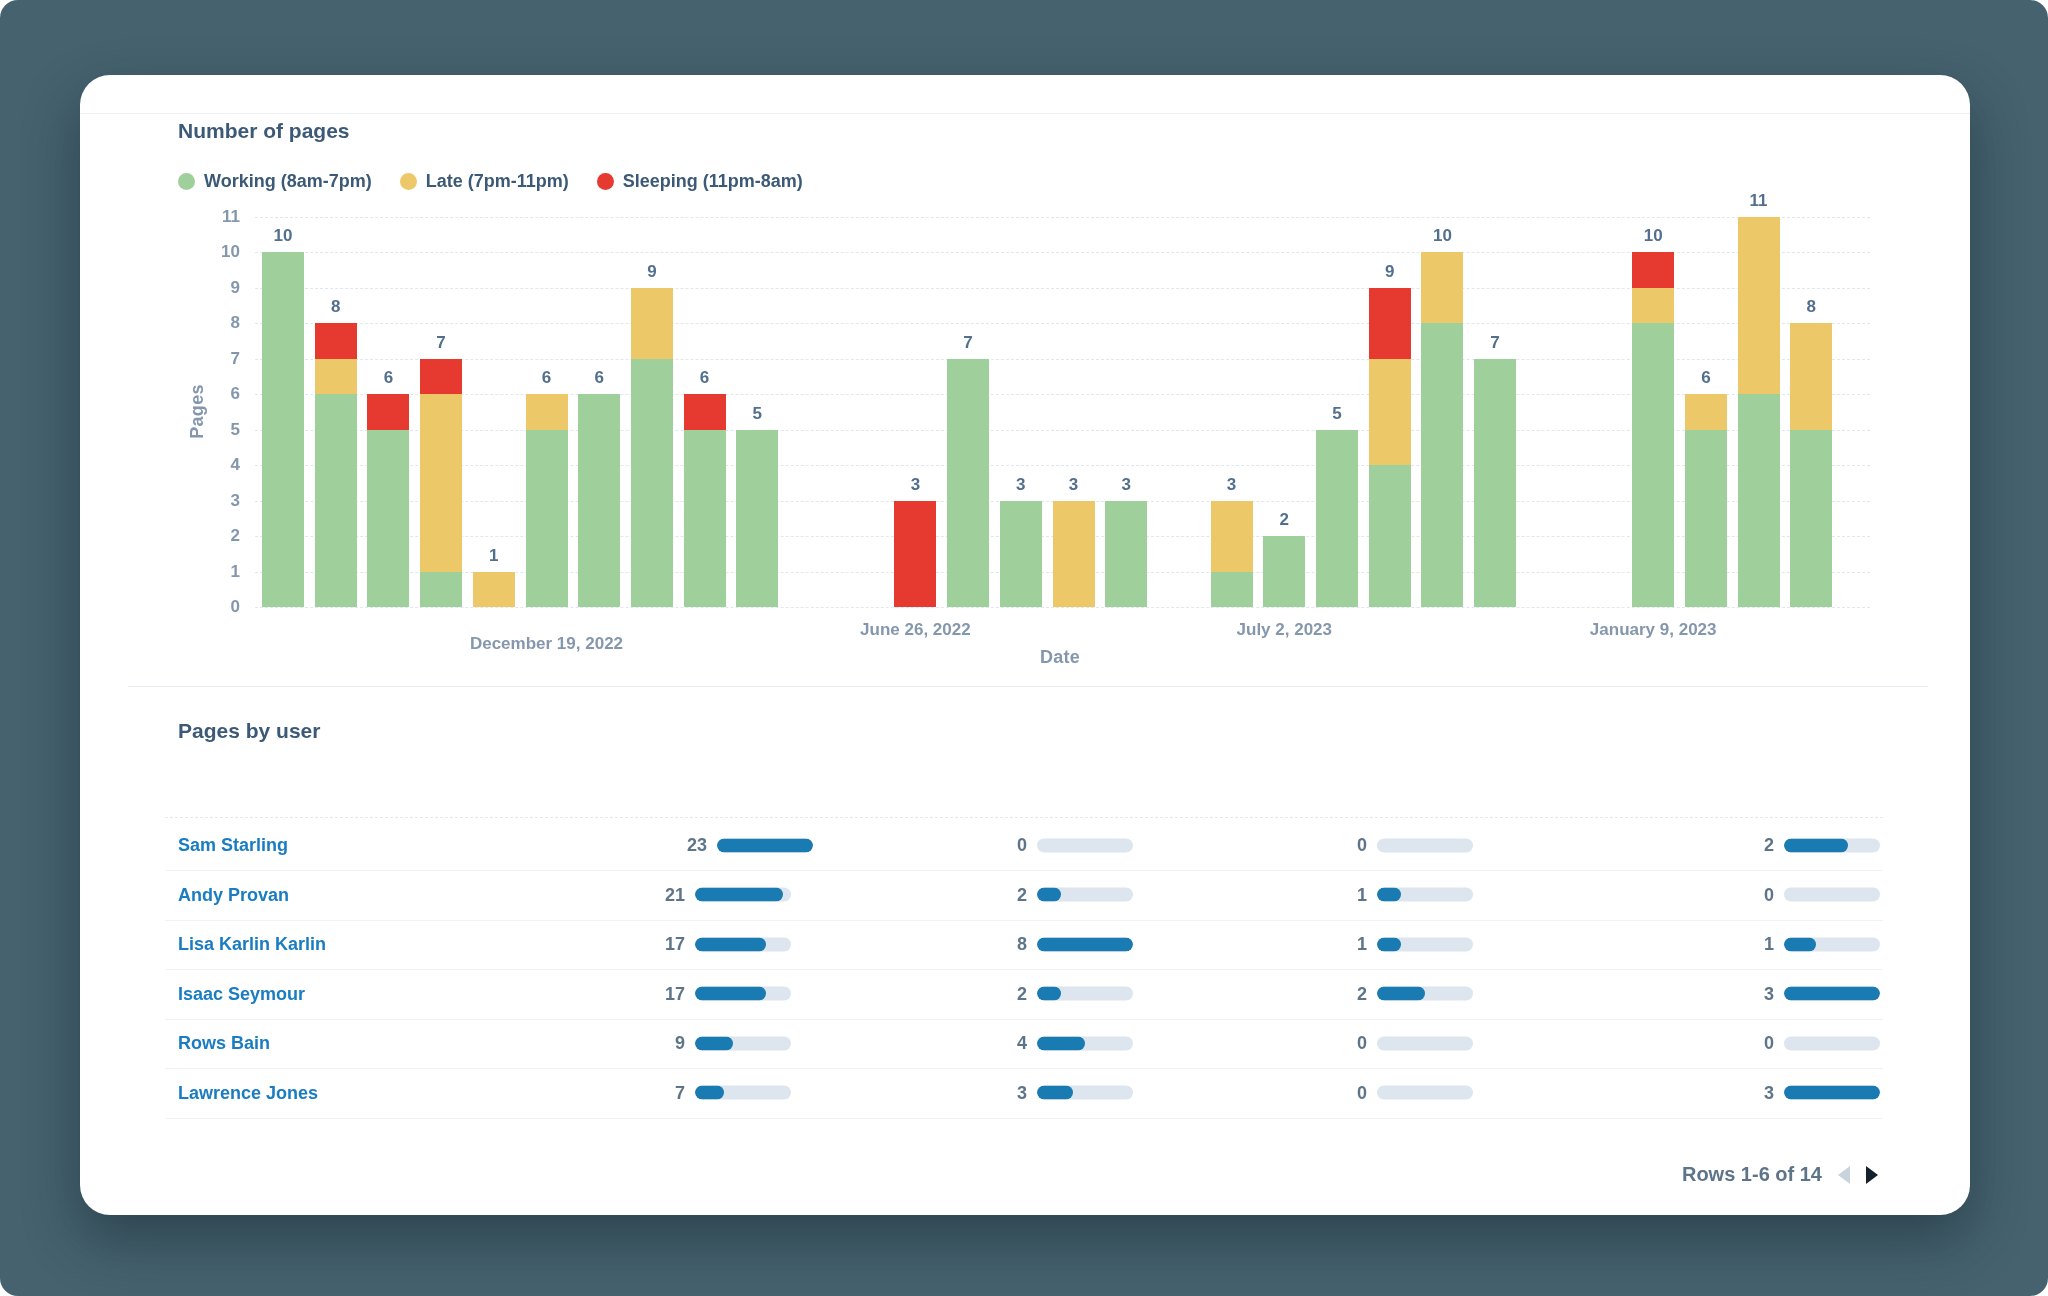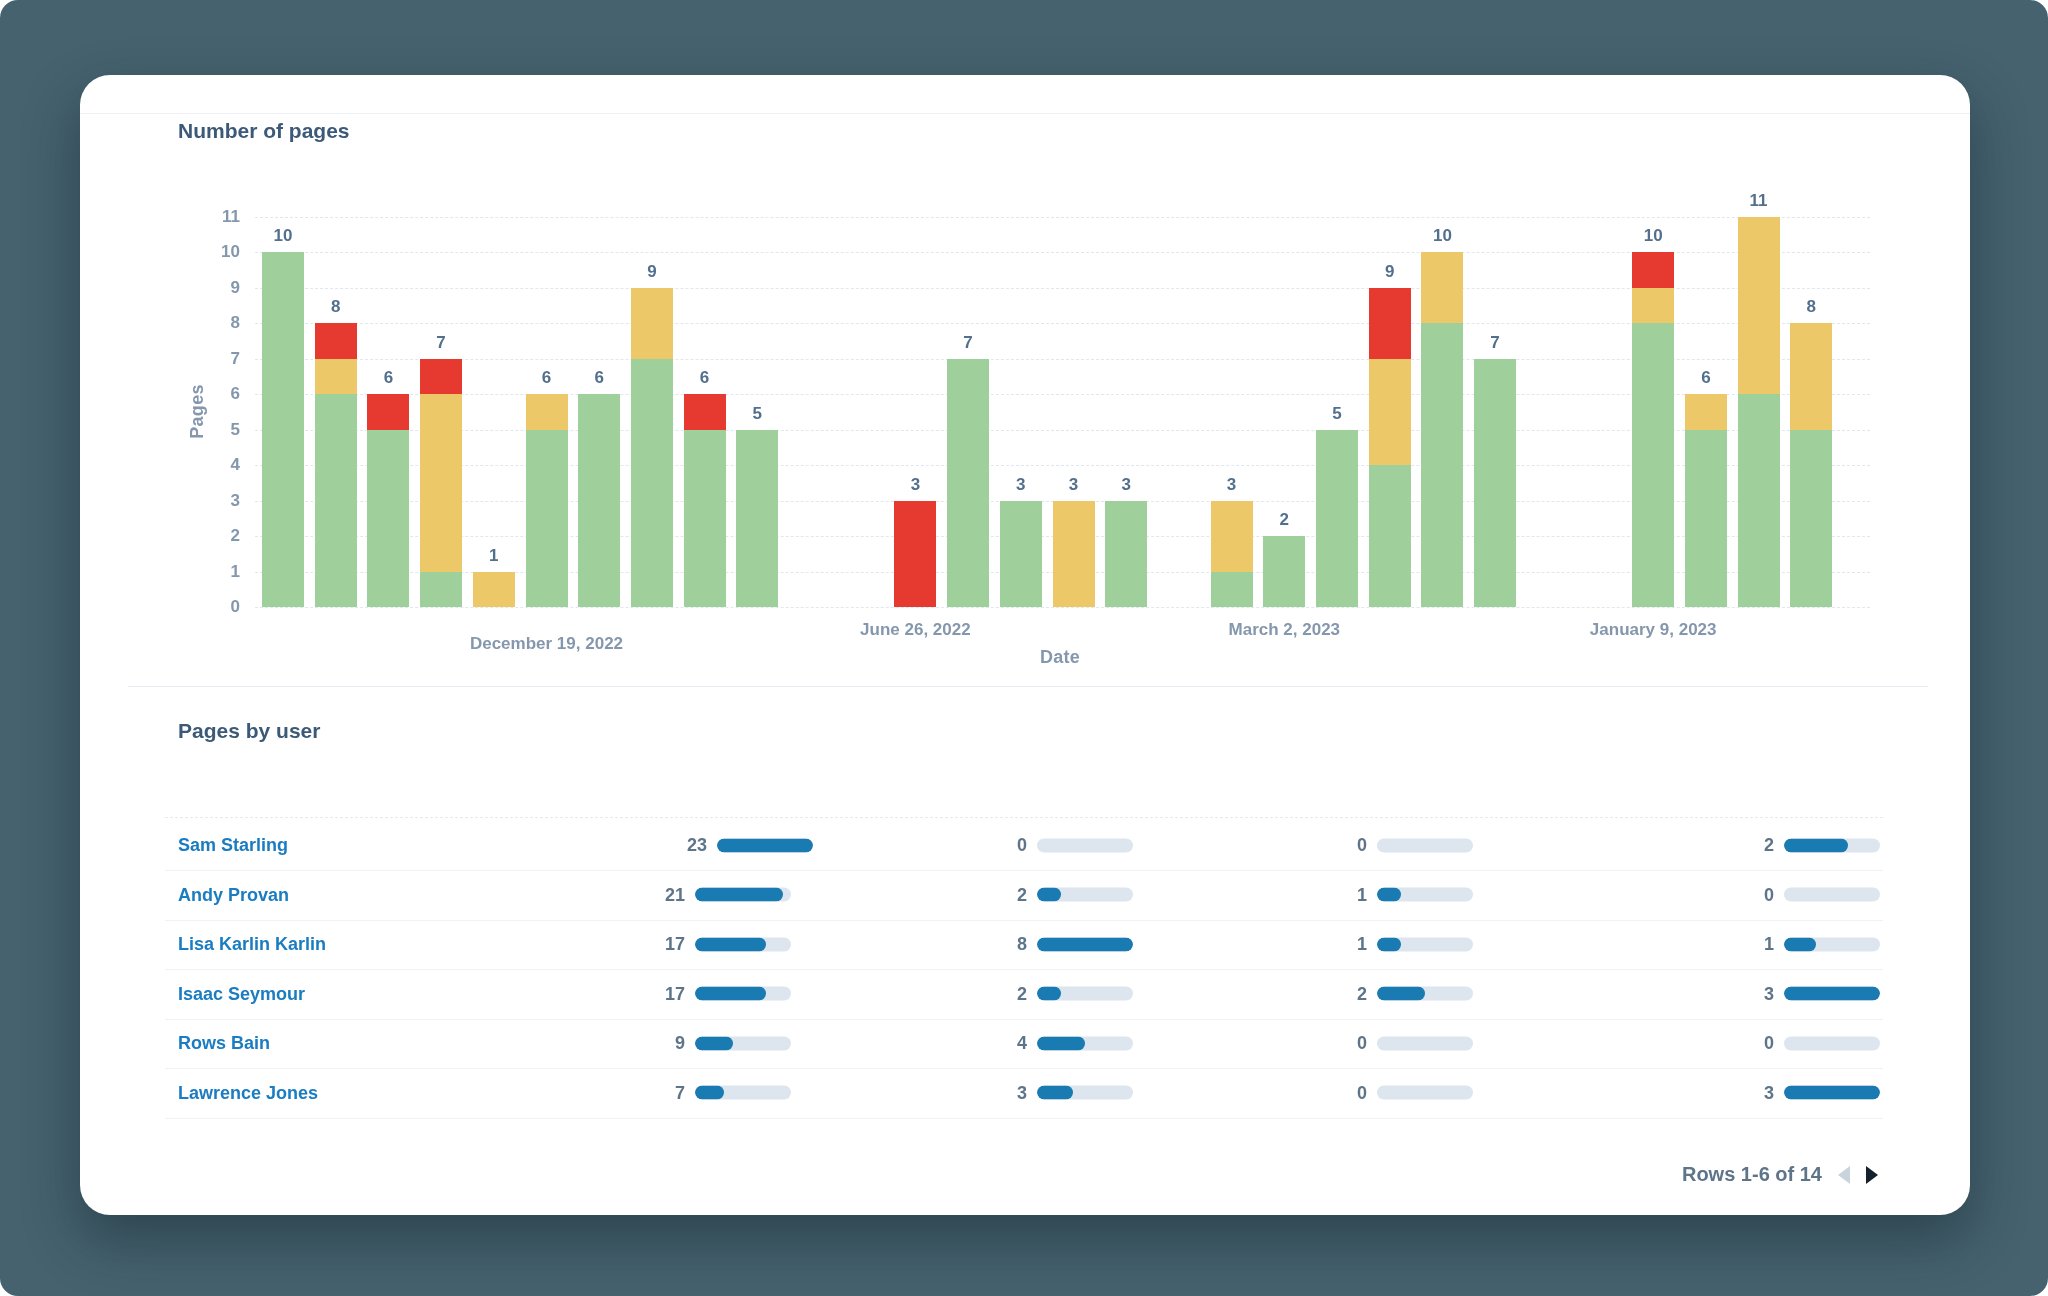--- a/index.html
+++ b/index.html
@@ -49,20 +49,34 @@
   .tri-right{border-top:9px solid transparent;border-bottom:9px solid transparent;border-left:12px solid #14212c;}
 </style>
 </head>
 <body>
 
 <div class="page">
   <div class="card">
     <div class="hline top-divider"></div>
 
     <div class="chart-title">Number of pages</div>
+    <div class="legend" id="legend">
+        <div class="legend-item">
+          <div class="legend-dot" style="background: rgb(159, 208, 155);"></div>
+          <div>Working (8am-7pm)</div>
+        </div>
+        <div class="legend-item">
+          <div class="legend-dot" style="background: rgb(236, 200, 105);"></div>
+          <div>Late (7pm-11pm)</div>
+        </div>
+        <div class="legend-item">
+          <div class="legend-dot" style="background: rgb(230, 57, 47);"></div>
+          <div>Sleeping (11pm-8am)</div>
+        </div>
+      </div>
     <div class="chart" id="chart">
         <div class="gridline" style="left: 175px; width: 1615px; top: 532px;"></div>
         <div class="ytick" style="left: 108px; top: 532px;">0</div>
         <div class="gridline" style="left: 175px; width: 1615px; top: 496.5px;"></div>
         <div class="ytick" style="left: 108px; top: 496.5px;">1</div>
         <div class="gridline" style="left: 175px; width: 1615px; top: 461px;"></div>
         <div class="ytick" style="left: 108px; top: 461px;">2</div>
         <div class="gridline" style="left: 175px; width: 1615px; top: 425.5px;"></div>
         <div class="ytick" style="left: 108px; top: 425.5px;">3</div>
         <div class="gridline" style="left: 175px; width: 1615px; top: 390px;"></div>
@@ -143,21 +157,21 @@
         <div class="bar-seg" style="left: 1604.9px; top: 319px; height: 35.5px; background: rgb(236, 200, 105);"></div>
         <div class="bar-label" style="left: 1625.9px; top: 293px;">6</div>
         <div class="bar-seg" style="left: 1657.6px; top: 319px; height: 213px; background: rgb(159, 208, 155);"></div>
         <div class="bar-seg" style="left: 1657.6px; top: 141.5px; height: 177.5px; background: rgb(236, 200, 105);"></div>
         <div class="bar-label" style="left: 1678.6px; top: 115.5px;">11</div>
         <div class="bar-seg" style="left: 1710.3px; top: 354.5px; height: 177.5px; background: rgb(159, 208, 155);"></div>
         <div class="bar-seg" style="left: 1710.3px; top: 248px; height: 106.5px; background: rgb(236, 200, 105);"></div>
         <div class="bar-label" style="left: 1731.3px; top: 222px;">8</div>
         <div class="xtick" style="left: 466.5px; top: 559px;">December 19, 2022</div>
         <div class="xtick" style="left: 835.4px; top: 545px;">June 26, 2022</div>
-        <div class="xtick" style="left: 1204.3px; top: 545px;">March 2, 2023</div>
+        <div class="xtick" style="left: 1204.3px; top: 545px;">July 2, 2023</div>
         <div class="xtick" style="left: 1573.2px; top: 545px;">January 9, 2023</div>
       </div>
     <div class="axis-label ylab" id="ylab" style="left:82px;top:326px;width:70px;text-align:center;">Pages</div>
     <div class="axis-label" style="left:950px;top:572px;width:60px;text-align:center;">Date</div>
 
     <div class="hline section-divider"></div>
 
     <div class="table-title">Pages by user</div>
     <div class="hline header-underline"></div>
     <div id="tbody">

